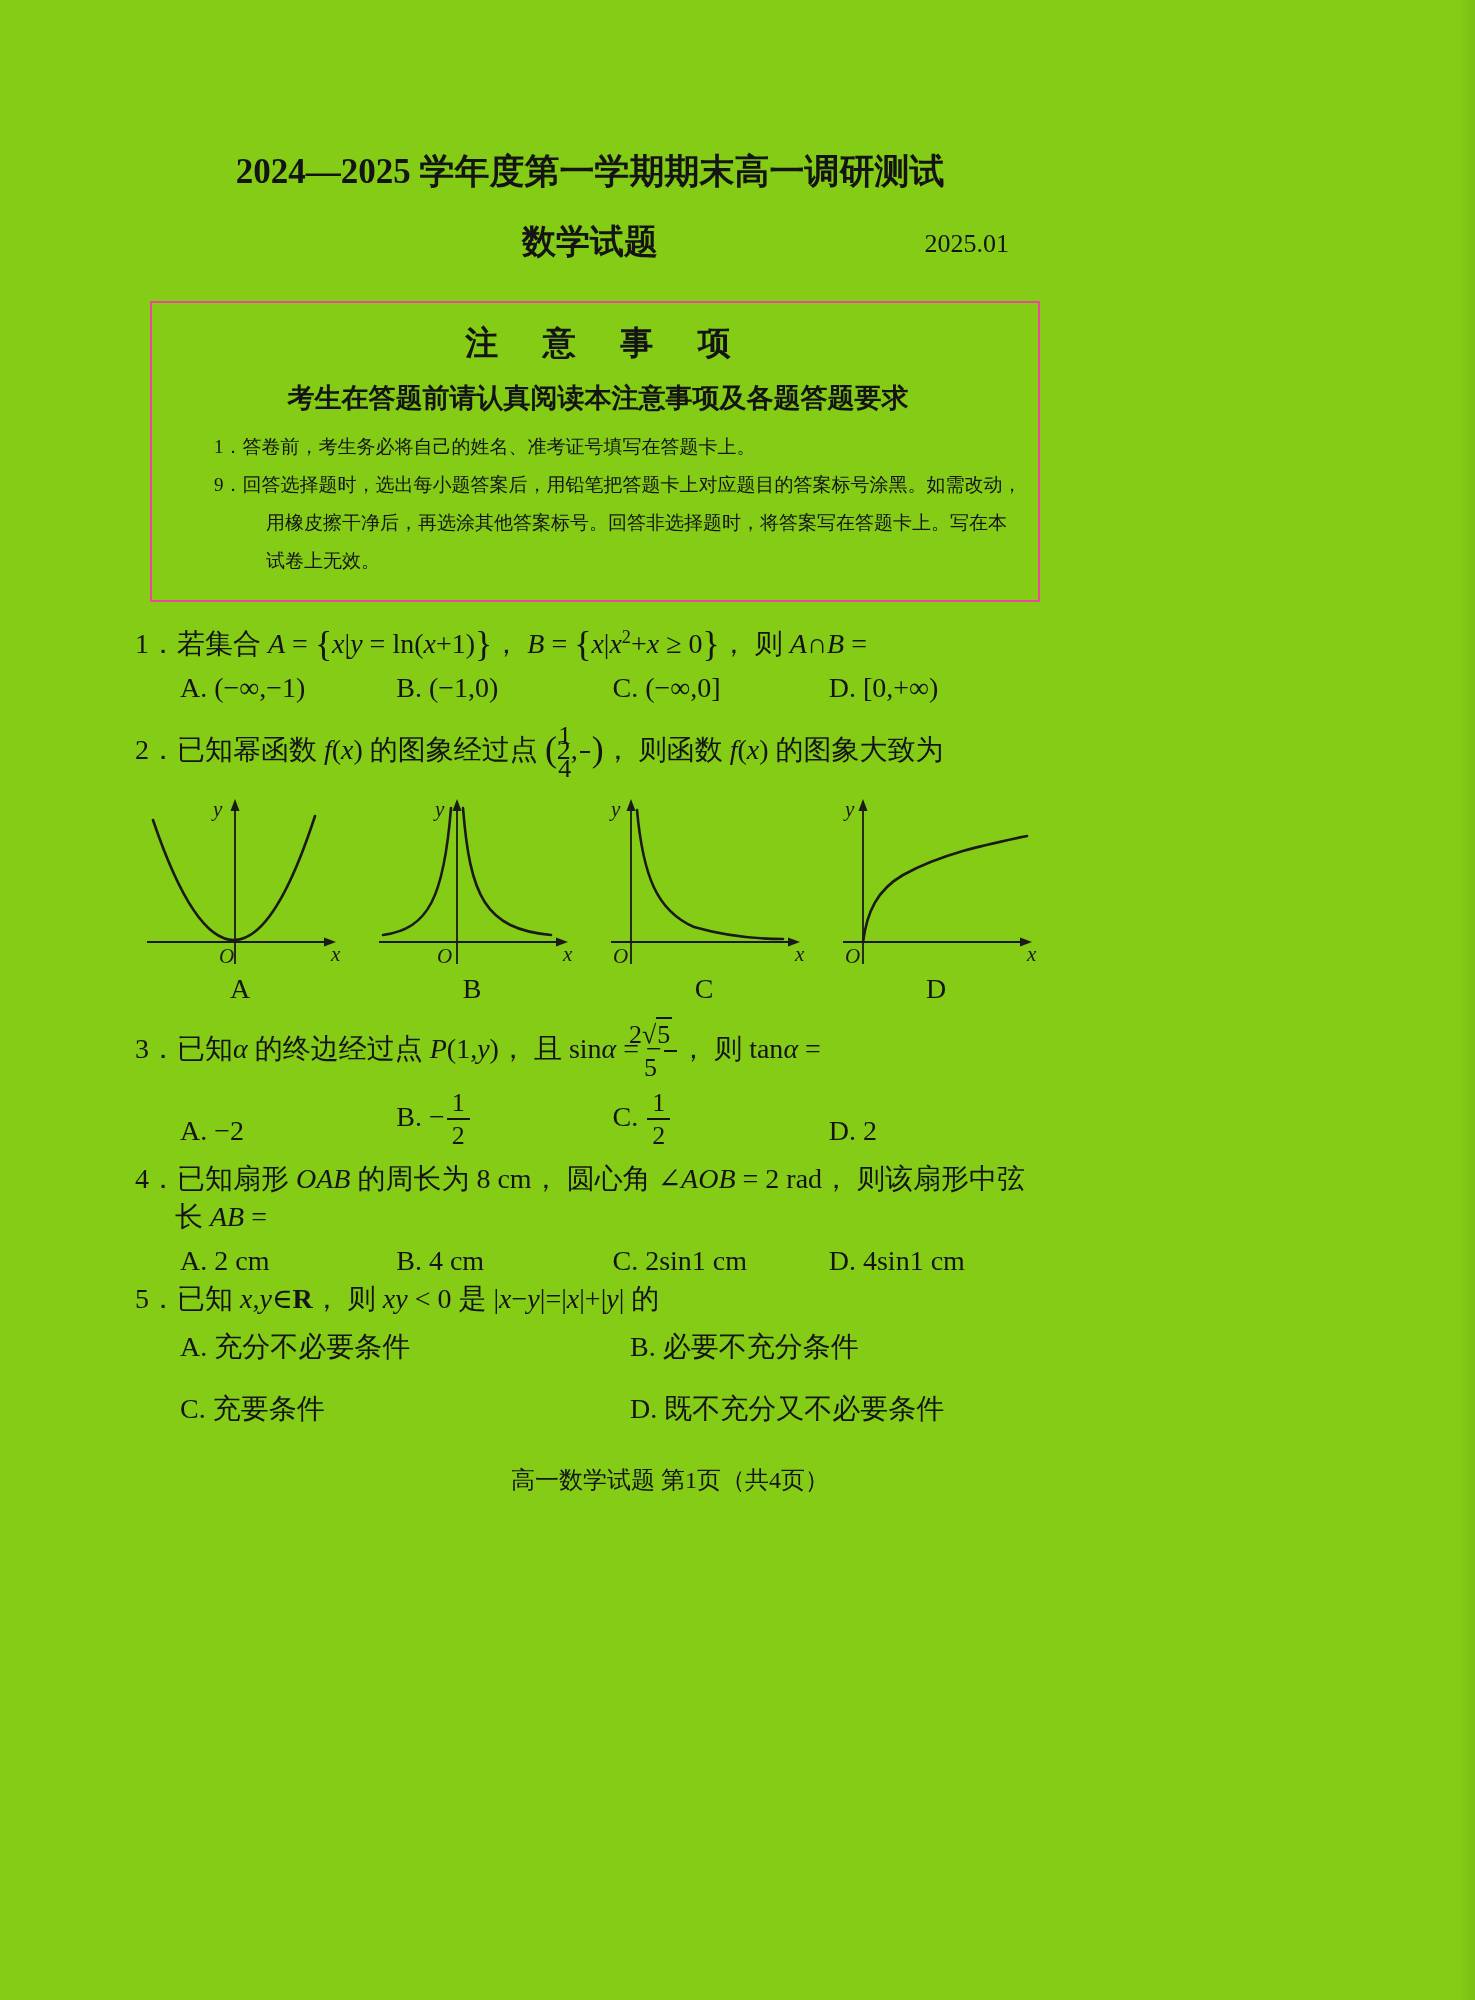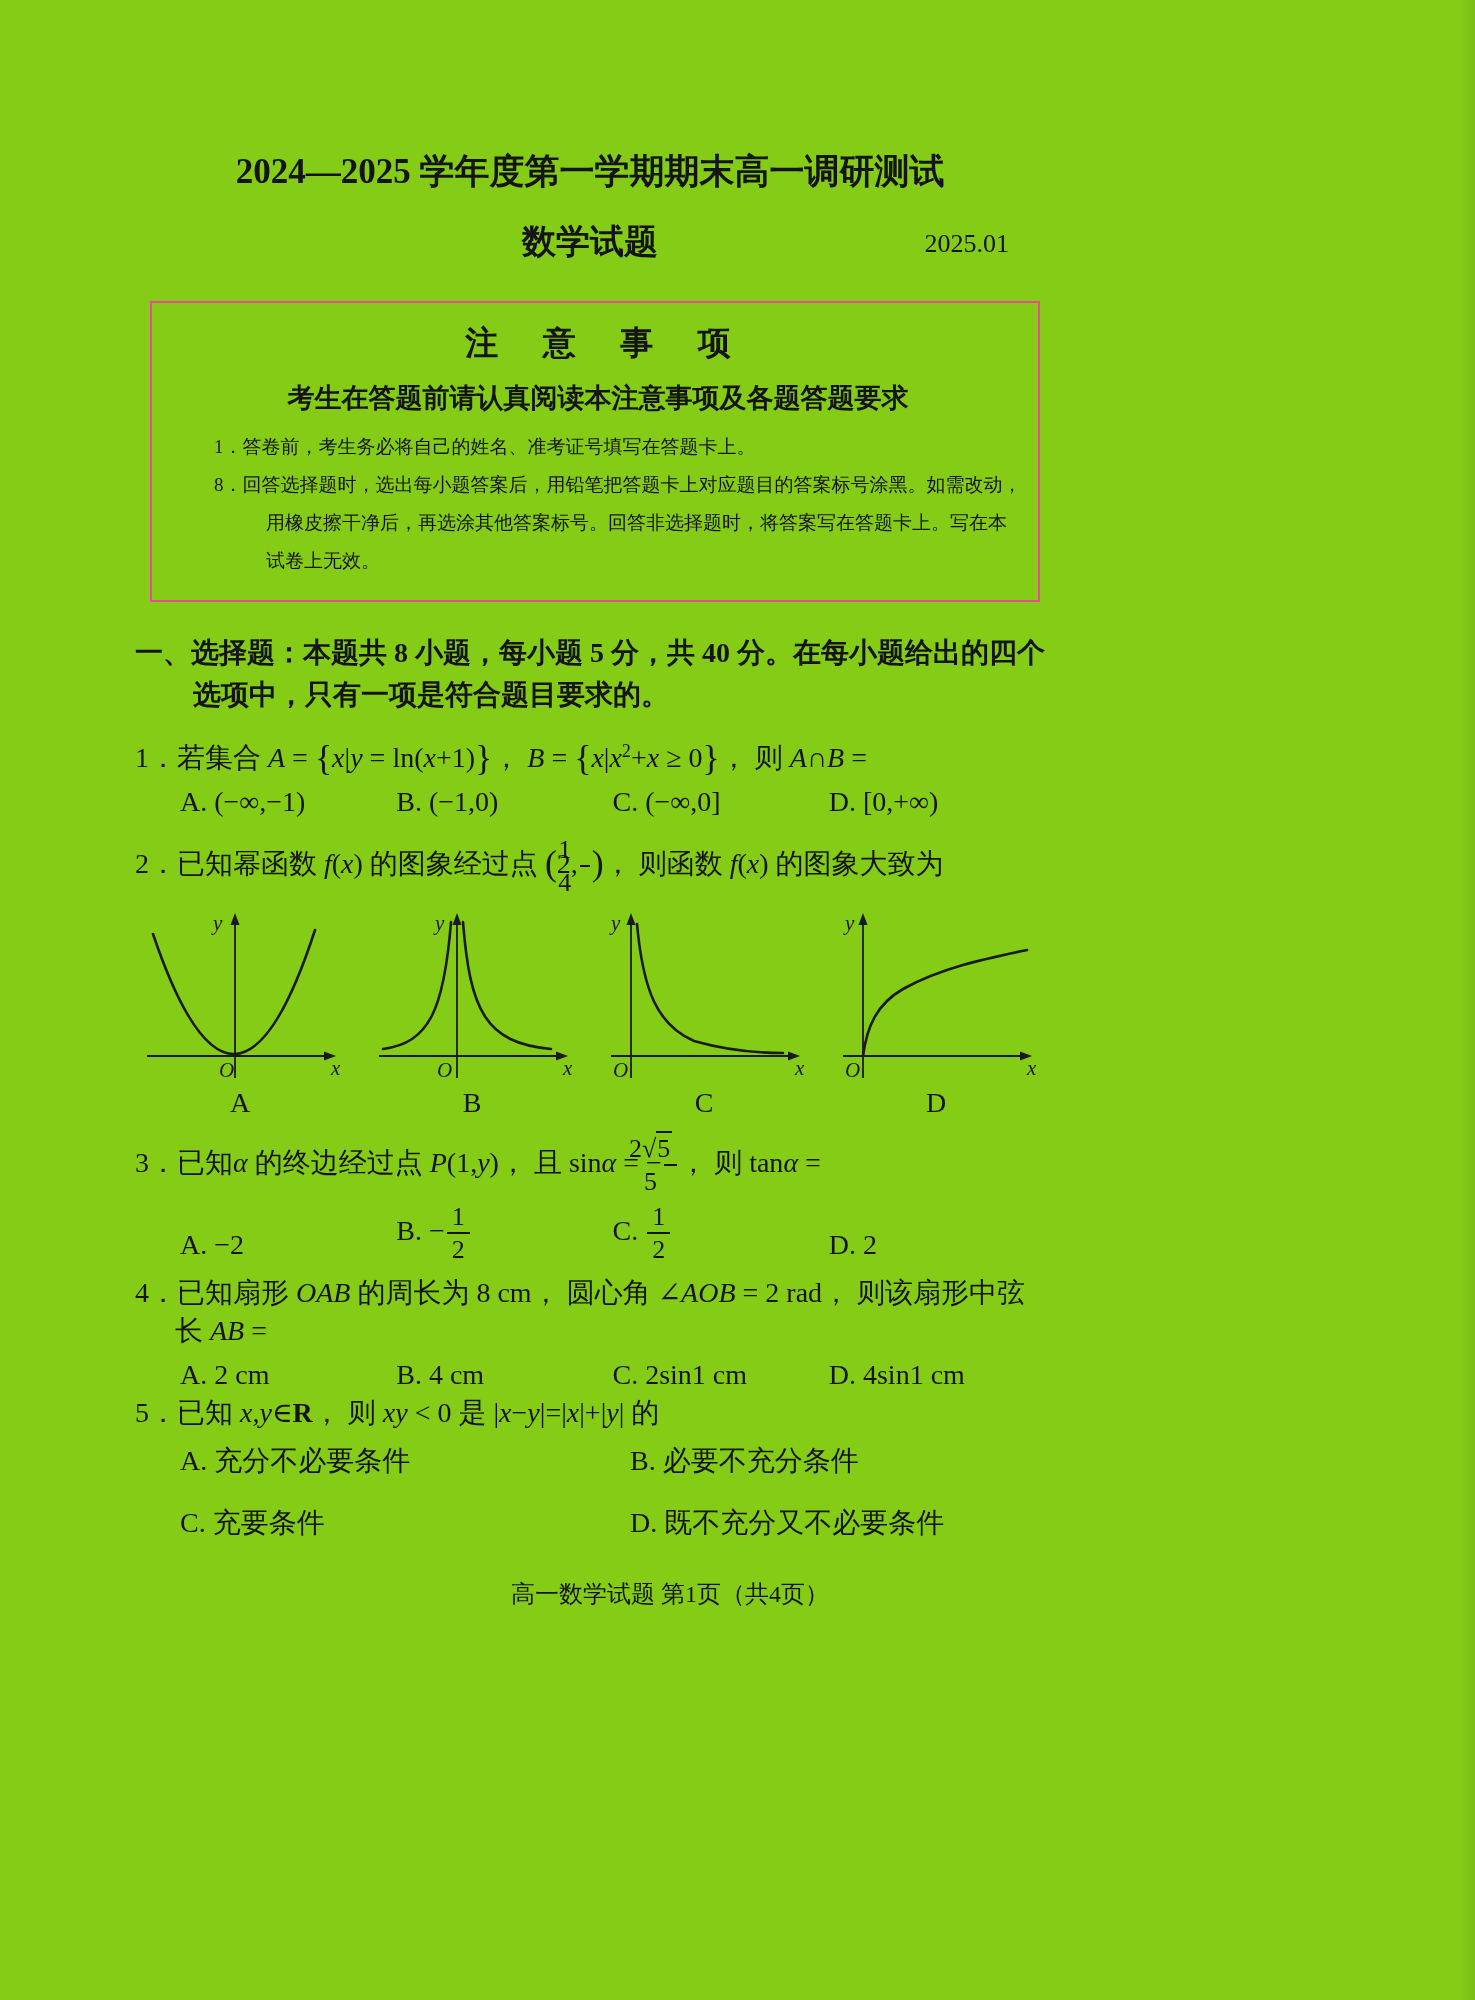--- a/index.html
+++ b/index.html
@@ -80,25 +80,24 @@
     <div class="subject-row">
       <div class="subject">数学试题</div>
       <div class="date">2025.01</div>
     </div>
 
     <div class="notice">
       <div class="notice-title">注 意 事 项</div>
       <div class="notice-sub">考生在答题前请认真阅读本注意事项及各题答题要求</div>
       <div class="notice-items">
         <p class="nitem">1．答卷前，考生务必将自己的姓名、准考证号填写在答题卡上。</p>
-        <p class="nitem">8．回答选择题时，选出每小题答案后，用铅笔把答题卡上对应题目的答案标号涂黑。如需改动，用橡皮擦干净后，再选涂其他答案标号。回答非选择题时，将答案写在答题卡上。写在本试卷上无效。</p>
+        <p class="nitem">9．回答选择题时，选出每小题答案后，用铅笔把答题卡上对应题目的答案标号涂黑。如需改动，用橡皮擦干净后，再选涂其他答案标号。回答非选择题时，将答案写在答题卡上。写在本试卷上无效。</p>
       </div>
     </div>
 
-    <div class="section-heading">一、选择题：本题共 8 小题，每小题 5 分，共 40 分。在每小题给出的四个选项中，只有一项是符合题目要求的。</div>
 
     <div class="stem q1">1．若集合 <i>A</i> = <span class="brc">{</span><i>x</i>|<i>y</i> = ln(<i>x</i>+1)<span class="brc">}</span>， <i>B</i> = <span class="brc">{</span><i>x</i>|<i>x</i><sup>2</sup>+<i>x</i> ≥ 0<span class="brc">}</span>， 则 <i>A</i>∩<i>B</i> =</div>
     <div class="opts4">
       <div class="opt">A. (−∞,−1)</div>
       <div class="opt">B. (−1,0)</div>
       <div class="opt">C. (−∞,0]</div>
       <div class="opt">D. [0,+∞)</div>
     </div>
 
     <div class="stem q2">2．已知幂函数 <i>f</i>(<i>x</i>) 的图象经过点 <span class="brc">(</span>2,<span class="frac"><span class="fn">1</span><span class="fd">4</span></span><span class="brc">)</span>， 则函数 <i>f</i>(<i>x</i>) 的图象大致为</div>

